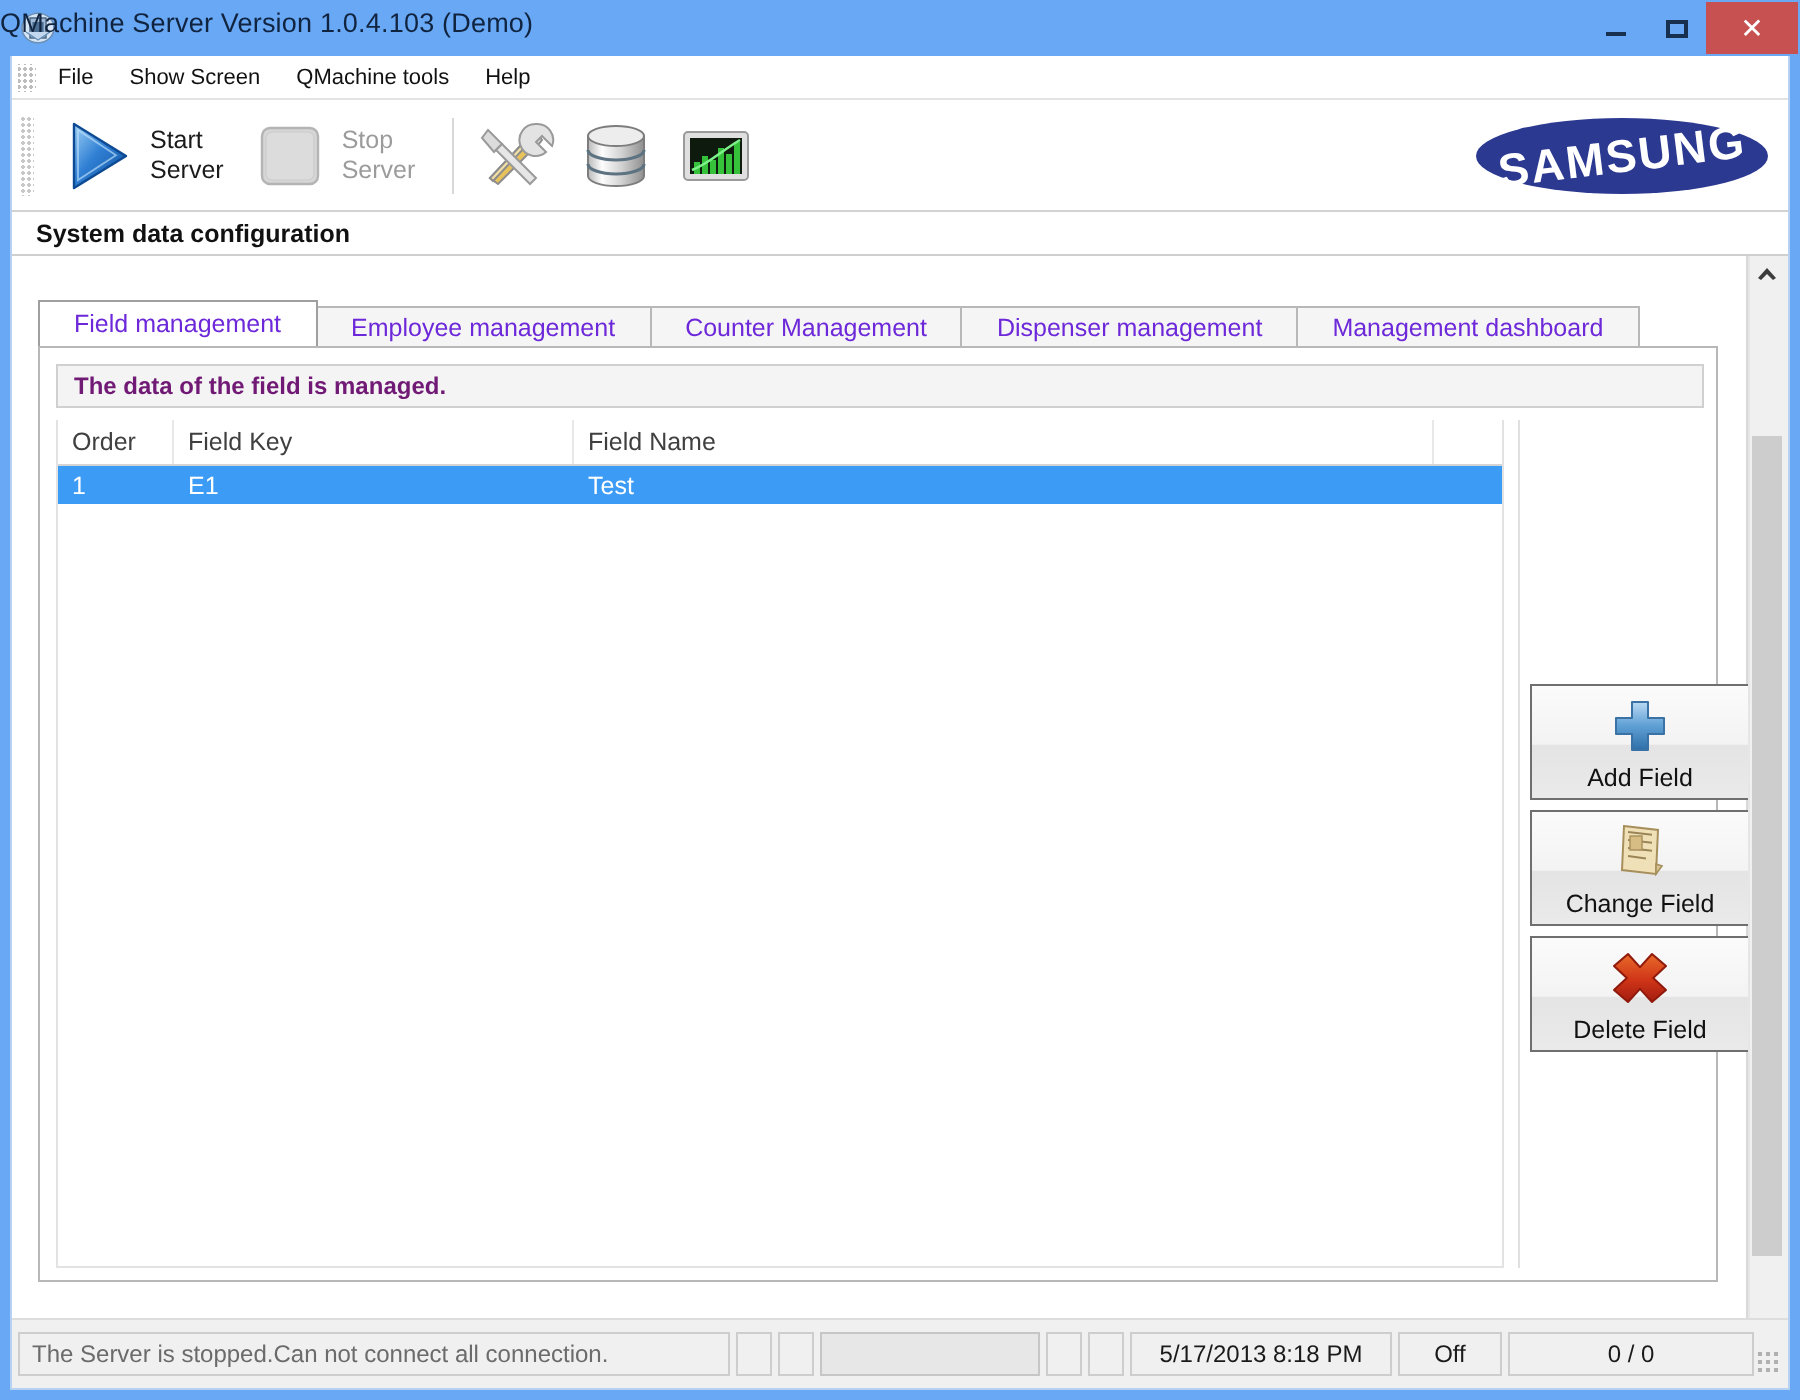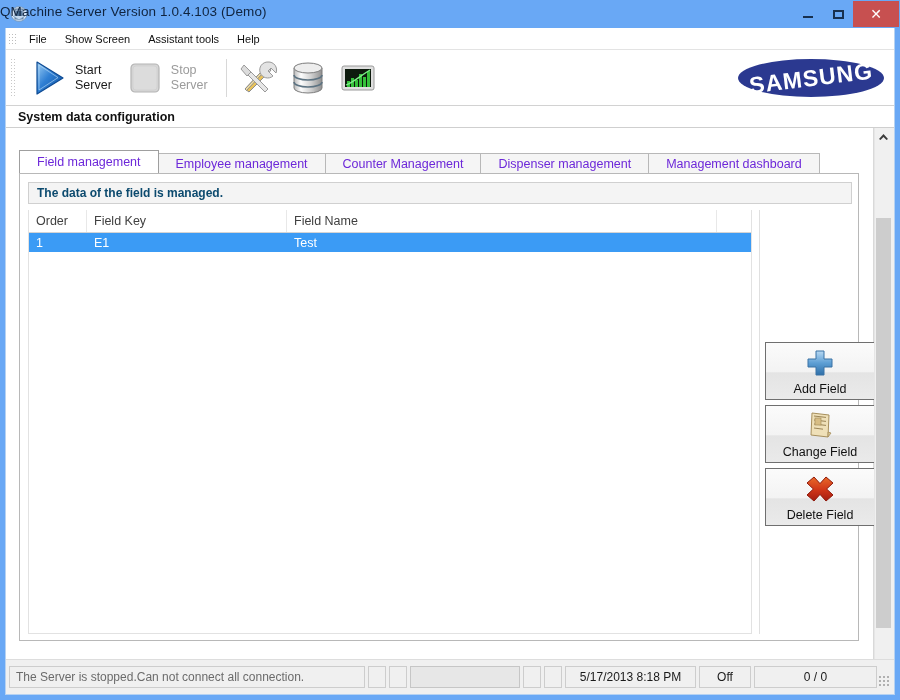--- a/index.html
+++ b/index.html
@@ -231,21 +231,21 @@
     width: 824px; height: 22px;
     background: #f4f4f4;
     border: 1px solid #d0d0d0;
     box-sizing: border-box;
     display: flex;
     align-items: center;
   }
   .descbar .text {
     font-size: 12px;
     font-weight: bold;
-    color: #0c4a6e;
+    color: #701a75;
     margin-left: 8px;
   }
 
   
   .grid {
     position: absolute;
     left: 8px; top: 36px;
     width: 724px; height: 424px;
     background: #ffffff;
     border: 1px solid #e2e2e2;
@@ -424,21 +424,21 @@
       <div class="win-btn close">✕</div>
     </div>
   </div>
 
   <div class="client">
 
     <div class="menubar">
       <div class="menu-grip"></div>
       <div class="menu-item">File</div>
       <div class="menu-item">Show Screen</div>
-      <div class="menu-item">Assistant tools</div>
+      <div class="menu-item">QMachine tools</div>
       <div class="menu-item">Help</div>
     </div>
 
     <div class="toolbar">
       <div class="tb-grip"></div>
 
       <div class="tb-button">
         <span>
           <svg class="tb-icon" width="38" height="40" viewBox="0 0 38 40">
             <defs>

